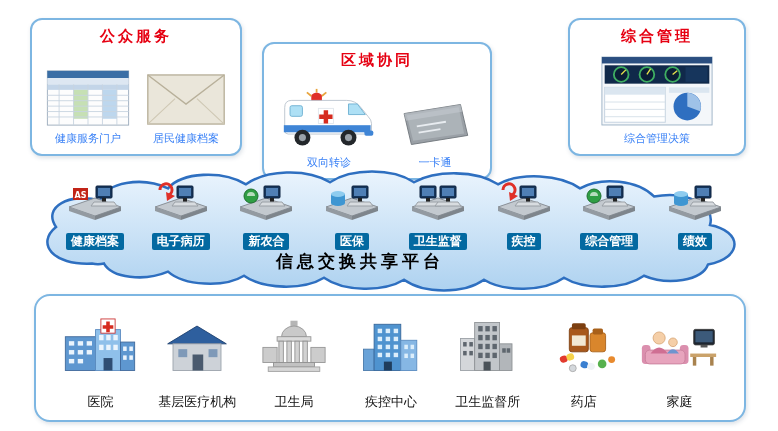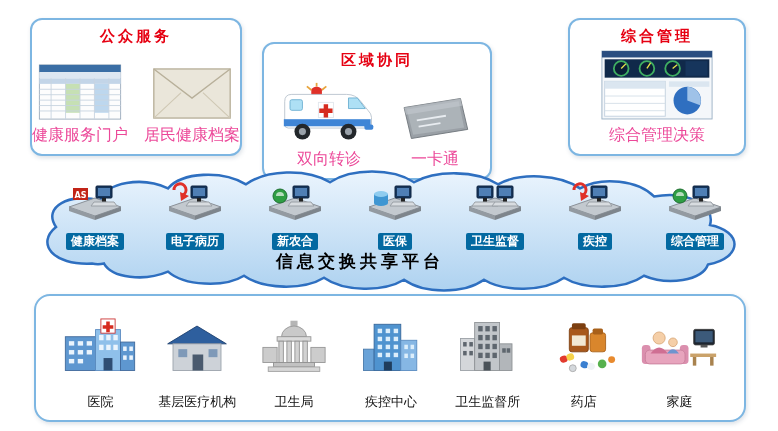--- a/index.html
+++ b/index.html
@@ -17,21 +17,21 @@
   }
   .panel-public  { left:30px;  top:18px; width:212px; height:138px; }
   .panel-region  { left:262px; top:18px; width:230px; height:138px;margin-top:24px; }
   .panel-mgmt    { left:568px; top:18px; width:178px; height:138px; }
   .panel-title { color:#e60012; font-size:15px; font-weight:bold; letter-spacing:3px; }
   .panel-items {
     flex:1; width:100%; display:flex; align-items:flex-end;
     justify-content:center; gap:16px; padding:4px 8px 8px;
   }
   .item { display:flex; flex-direction:column; align-items:center; gap:5px; }
-  .item figcaption { font-size:16px; color:#ec4899; white-space:nowrap; }
+  .item figcaption { font-size:11px; color:#3b82f6; white-space:nowrap; }
   .item svg { display:block; }
 
   
   .cloud-wrap { position:absolute; left:22px; top:166px; width:736px; height:128px; }
   .cloud-svg { position:absolute; inset:0; width:100%; height:100%; }
   .cloud-nodes {
     position:absolute; left:44px; right:34px; top:12px;
     display:flex; justify-content:space-between; align-items:flex-end;
   }
   .cloud-node { display:flex; flex-direction:column; align-items:center; gap:11px; }
@@ -282,20 +282,28 @@
         <span class="node-badge">疾控</span>
       </div>
       <div class="cloud-node">
         <svg class="node-icon" viewBox="0 0 58 44">
           <use href="#g-platform"></use>
           <use href="#g-monitor" transform="translate(35,25)"></use>
           <use href="#g-green"></use>
         </svg>
         <span class="node-badge">综合管理</span>
       </div>
+      <div class="cloud-node">
+        <svg class="node-icon" viewBox="0 0 58 44">
+          <use href="#g-platform"></use>
+          <use href="#g-monitor" transform="translate(37,25)"></use>
+          <use href="#g-cylinder"></use>
+        </svg>
+        <span class="node-badge">绩效</span>
+      </div>
     </div>
 
     <div class="cloud-title">信息交换共享平台</div>
   </div>
 
   <section class="org-panel">
 
     <figure class="org-item">
       <svg width="80" height="59" viewBox="0 0 90 66">
         <rect x="6" y="22" width="34" height="38" fill="#5e97d0" stroke="#41699a"></rect>

